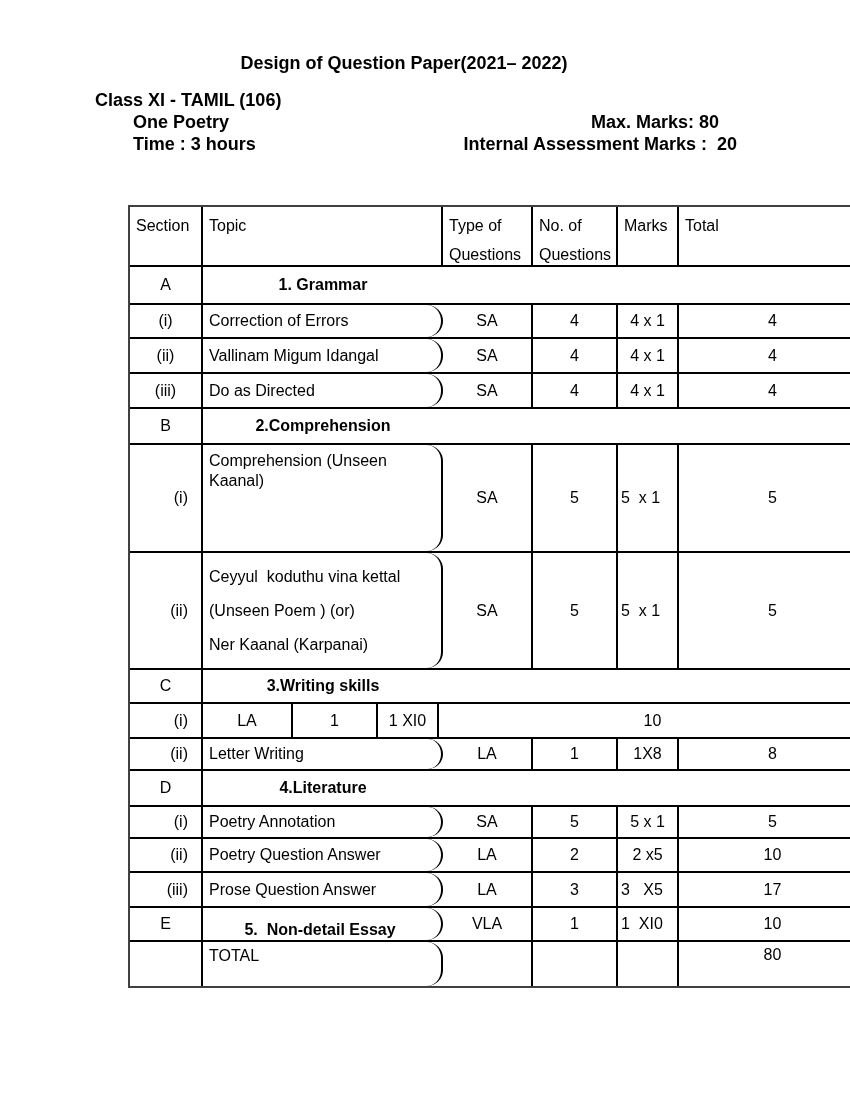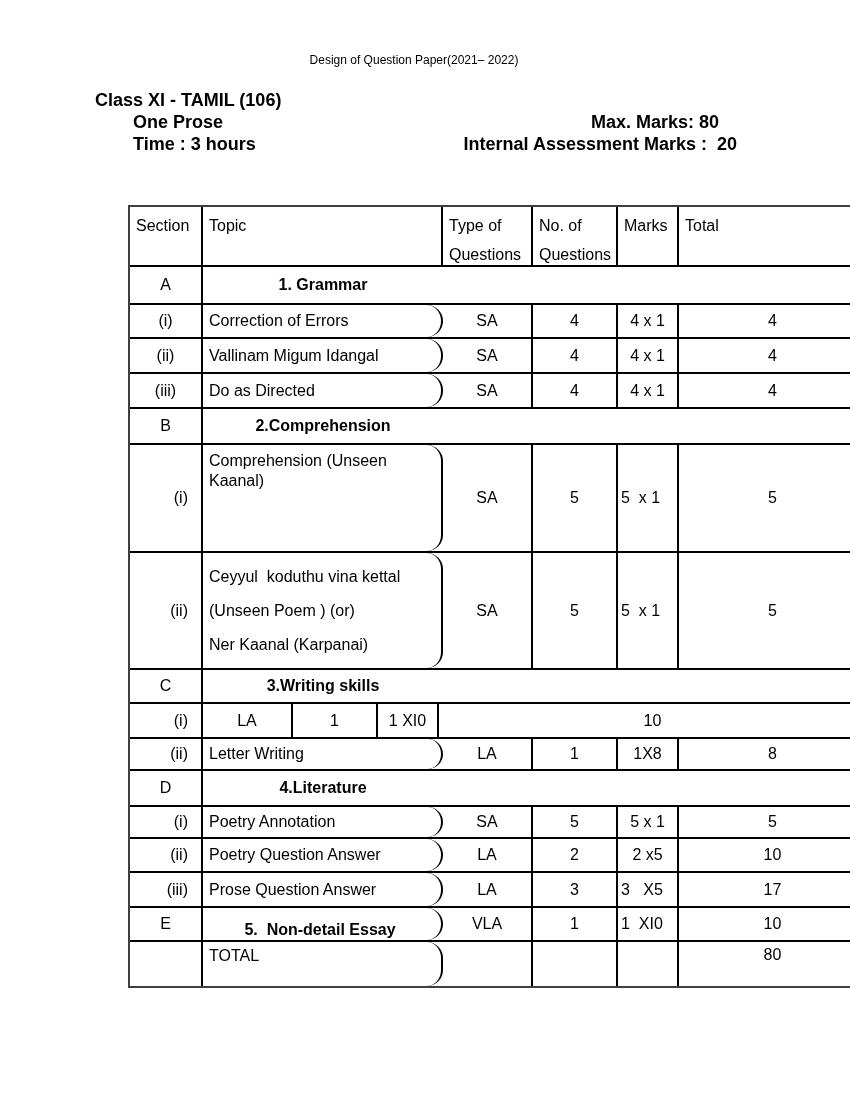--- a/index.html
+++ b/index.html
@@ -1,22 +1,22 @@
 <!DOCTYPE html>
 <html><head>
 <meta charset="utf-8">
 <style>
   html,body{margin:0;padding:0;background:#ffffff;}
   body{
     width:850px;height:1100px;position:relative;overflow:hidden;
     font-family:"Liberation Sans","DejaVu Sans",sans-serif;color:#000;
   }
   .doc-title{
-    position:absolute;top:53px;left:105px;width:618px;text-align:center;
-    font-weight:normal;font-size:12px;white-space:pre-wrap;
+    position:absolute;top:53px;left:95px;width:618px;text-align:center;
+    font-weight:bold;font-size:18px;white-space:pre-wrap;
   }
   .doc-subtitle{
     position:absolute;top:90px;left:95px;width:618px;text-align:left;
     font-weight:bold;font-size:18px;white-space:pre-wrap;
   }
   .meta-row{
     position:absolute;left:133px;display:flex;justify-content:space-between;
     font-weight:bold;font-size:18px;white-space:pre-wrap;
   }
   .meta-row1{top:112px;width:586px;}
@@ -65,21 +65,21 @@
   .vtop-row .cell{align-items:flex-start;padding-top:4px;}
   .vtop-row .topic-cell{justify-content:flex-start;}
 </style>
 </head>
 <body>
 
 <div class="doc-title">Design of Question Paper(2021– 2022)</div>
 <div class="doc-subtitle">Class XI - TAMIL (106)</div>
 
 <div class="meta-row meta-row1">
-  <span>One Prose</span>
+  <span>One Poetry</span>
   <span>Max. Marks: 80</span>
 </div>
 <div class="meta-row meta-row2">
   <span>Time : 3 hours</span>
   <span>Internal Assessment Marks :  20</span>
 </div>
 
 <div class="design-table">
     <div class="trow header-row">
       <div class="cell hcell c0"><div class="hline">Section</div></div>

